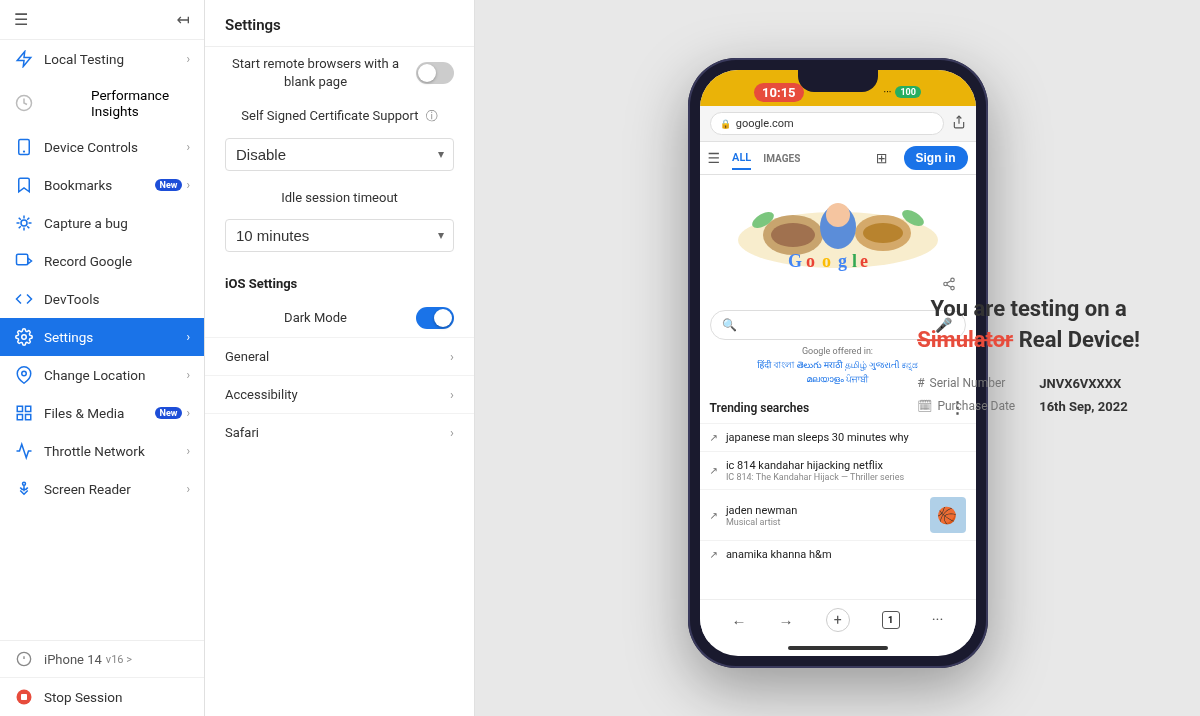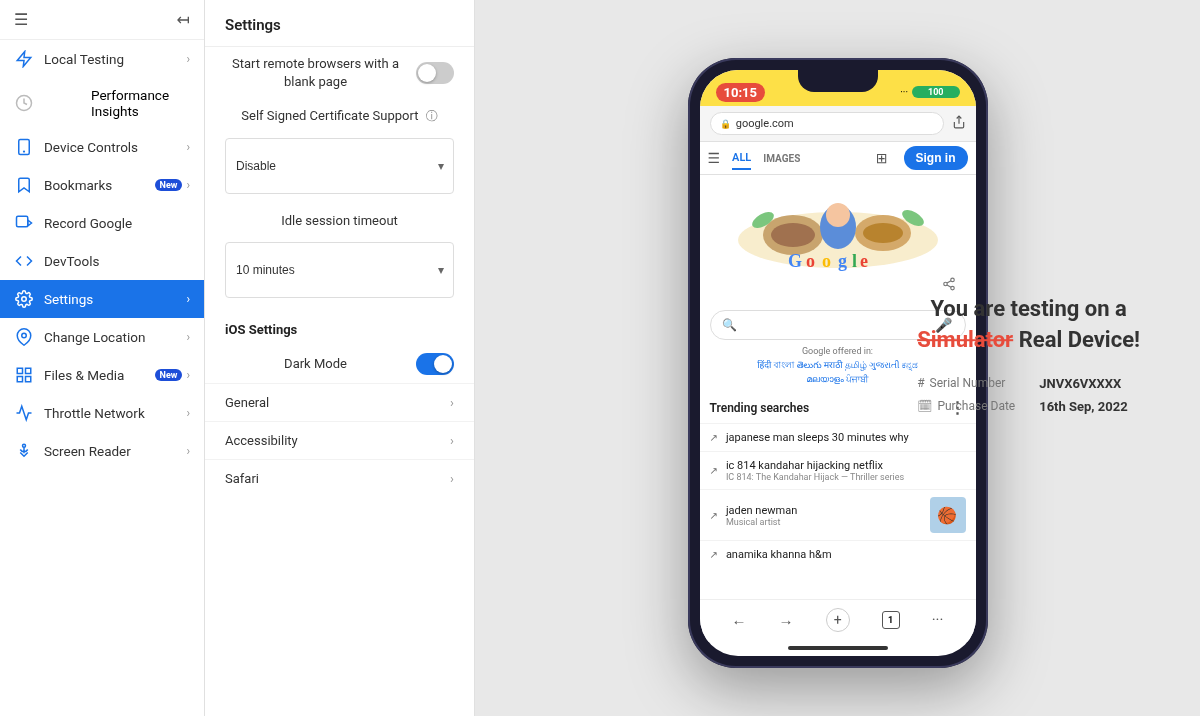--- a/index.html
+++ b/index.html
@@ -173,24 +173,24 @@
       transition: transform 0.2s;
     }
     .toggle.off .toggle-thumb { transform: translateX(0); }
     .toggle.on .toggle-thumb { transform: translateX(16px); }
 
     .dropdown-row {
       padding: 4px 20px 10px;
     }
     .dropdown-select {
       width: 100%;
-      padding: 20px 10px;
+      padding: 7px 10px;
       border: 1px solid #ddd;
       border-radius: 4px;
-      font-size: 12px;
+      font-size: 15px;
       color: #333;
       background: #fff;
       appearance: none;
       cursor: pointer;
       position: relative;
     }
     .dropdown-wrapper {
       position: relative;
     }
     .dropdown-wrapper::after {
@@ -244,24 +244,24 @@
       background: #fff;
       border-radius: 38px;
       overflow: hidden;
       display: flex;
       flex-direction: column;
     }
     
     .phone-status-bar {
       display: flex;
       align-items: center;
-      justify-content: space-between;
+      justify-content: center;
       padding: 8px 16px 0;
       height: 36px;
-      background: #fde047;
+      background: #eab308;
       flex-shrink: 0;
     }
     .status-time {
       font-size: 13px;
       font-weight: 700;
       color: #000;
       background: #e74c3c;
       padding: 2px 8px;
       border-radius: 10px;
       color: #fff;
@@ -281,21 +281,21 @@
       align-items: center;
       gap: 4px;
       font-size: 10px;
       color: #000;
     }
     .battery-badge {
       background: #27ae60;
       color: #fff;
       font-size: 9px;
       font-weight: 700;
-      padding: 1px 16px;
+      padding: 1px 5px;
       border-radius: 6px;
     }
     
     .browser-bar {
       background: #f5f5f5;
       padding: 6px 10px;
       display: flex;
       align-items: center;
       gap: 8px;
       border-bottom: 1px solid #e0e0e0;
@@ -556,20 +556,29 @@
     <span class="sidebar-icon">
       <svg width="18" height="18" viewBox="0 0 24 24" fill="none" stroke="#1a73e8" stroke-width="2">
           <path d="M19 21l-7-5-7 5V5a2 2 0 0 1 2-2h10a2 2 0 0 1 2 2z"></path>
         </svg>
     </span>
     <span class="sidebar-label">Bookmarks</span>
     <span class="badge badge-new">New</span>
     <span class="chevron-icon">›</span>
   </div>
 
+  <div class="sidebar-item">
+    <span class="sidebar-icon">
+      <svg width="18" height="18" viewBox="0 0 24 24" fill="none" stroke="#1a73e8" stroke-width="2">
+          <circle cx="12" cy="12" r="4"></circle>
+          <path d="M12 2v4M12 18v4M4.93 4.93l2.83 2.83M16.24 16.24l2.83 2.83M2 12h4M18 12h4M4.93 19.07l2.83-2.83M16.24 7.76l2.83-2.83"></path>
+        </svg>
+    </span>
+    <span class="sidebar-label">Capture a bug</span>
+  </div>
 
   <div class="sidebar-item">
     <span class="sidebar-icon">
       <svg width="18" height="18" viewBox="0 0 24 24" fill="none" stroke="#1a73e8" stroke-width="2">
           <rect x="2" y="3" width="15" height="14" rx="2"></rect>
           <polygon points="17 8 22 12 17 16 17 8"></polygon>
         </svg>
     </span>
     <span class="sidebar-label">Record Google</span>
   </div>
@@ -634,20 +643,42 @@
     <span class="sidebar-icon">
       <svg width="18" height="18" viewBox="0 0 24 24" fill="none" stroke="#1a73e8" stroke-width="2">
           <circle cx="12" cy="5" r="2"></circle>
           <path d="M12 7v8M7 14l5 5 5-5M7 10c0 0 2 3 5 3s5-3 5-3"></path>
         </svg>
     </span>
     <span class="sidebar-label">Screen Reader</span>
     <span class="chevron-icon">›</span>
   </div>
 
+  <div class="sidebar-footer">
+    <div class="sidebar-device-info">
+      <span class="sidebar-icon" style="color:#888;">
+        <svg width="16" height="16" viewBox="0 0 24 24" fill="none" stroke="#888" stroke-width="2">
+            <circle cx="12" cy="12" r="10"></circle>
+            <line x1="12" y1="8" x2="12" y2="12"></line>
+            <line x1="12" y1="16" x2="12.01" y2="16"></line>
+          </svg>
+      </span>
+      <span style="font-size:13px;">iPhone 14</span>
+      <span class="version-tag">v16 &gt;</span>
+    </div>
+    <div class="stop-session-item">
+      <span class="stop-icon">
+        <svg width="18" height="18" viewBox="0 0 24 24">
+            <circle cx="12" cy="12" r="10" fill="#e74c3c"></circle>
+            <rect x="8" y="8" width="8" height="8" fill="#fff" rx="1"></rect>
+          </svg>
+      </span>
+      <span style="font-size:13.5px;">Stop Session</span>
+    </div>
+  </div>
 </div>
 
 <div class="settings-panel">
   <div class="settings-title">Settings</div>
 
 
   <div class="settings-row">
     <span class="settings-row-label">Start remote browsers with a blank page</span>
     <div class="toggle off">
       <div class="toggle-thumb"></div>

